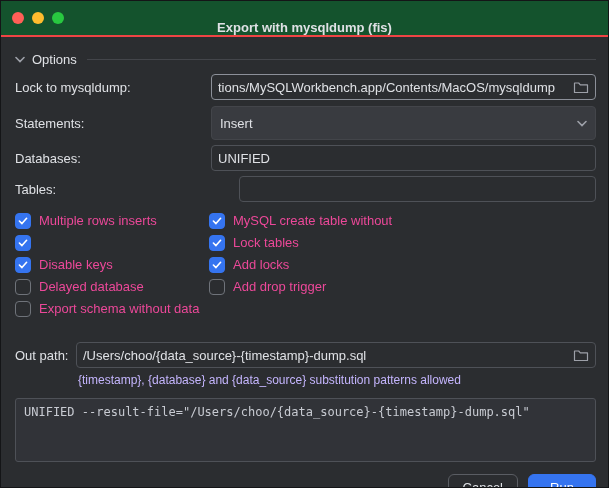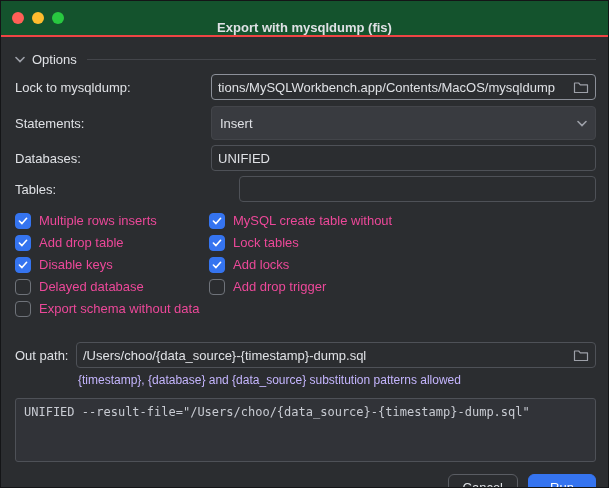--- a/index.html
+++ b/index.html
@@ -181,21 +181,20 @@
               </svg>
             </span>
           <span class="cb-label">Multiple rows inserts</span>
         </div>
         <div class="check-row">
           <span class="cb checked">
               <svg width="10" height="8" viewBox="0 0 12 10">
                 <path d="M1.5 5l3.2 3.2L10.5 1.6" stroke="#fff" stroke-width="2" fill="none" stroke-linecap="round" stroke-linejoin="round"></path>
               </svg>
             </span>
-          <span class="cb-label">Add drop table</span>
         </div>
         <div class="check-row">
           <span class="cb checked">
               <svg width="10" height="8" viewBox="0 0 12 10">
                 <path d="M1.5 5l3.2 3.2L10.5 1.6" stroke="#fff" stroke-width="2" fill="none" stroke-linecap="round" stroke-linejoin="round"></path>
               </svg>
             </span>
           <span class="cb-label">Disable keys</span>
         </div>
         <div class="check-row">

